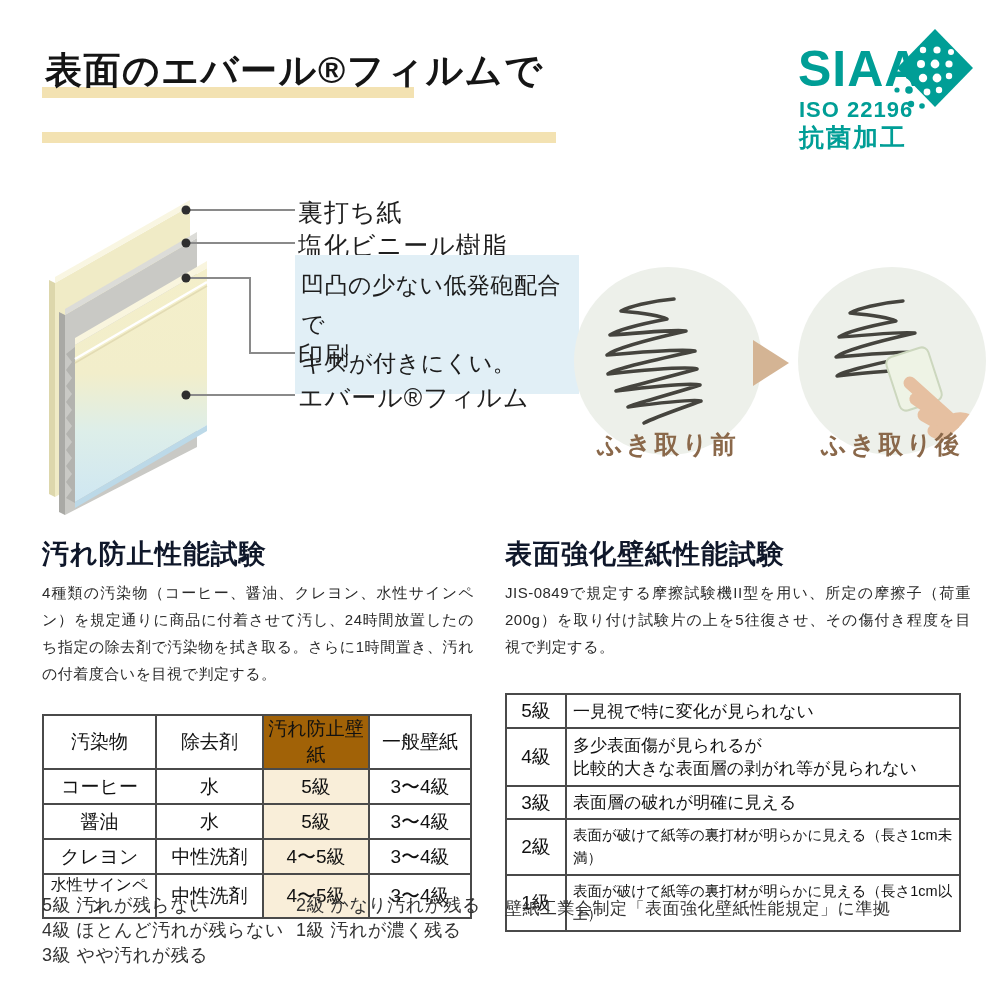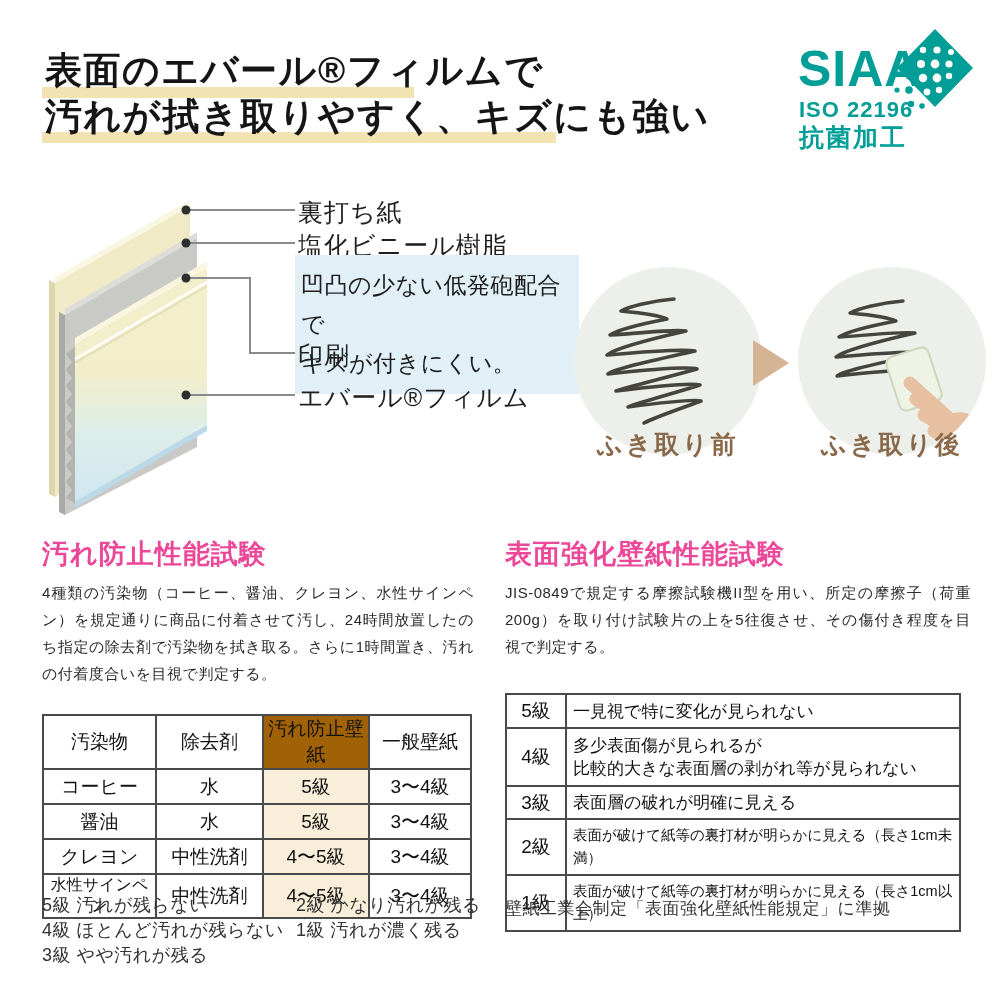--- a/index.html
+++ b/index.html
@@ -21,21 +21,21 @@
   .layer-label { position:absolute; font-size:25px; color:#1f1f1f; white-space:nowrap; letter-spacing:1px; }
   .foam-note { position:absolute; left:295px; top:255px; width:284px; background:#e1eff6; font-size:23px; line-height:39px; padding:11px 6px; white-space:pre-line; letter-spacing:0.5px; }
 
   
   .photo-circle { position:absolute; width:188px; height:188px; border-radius:50%; background:#edf0ea; overflow:hidden; }
   .circle-label { position:absolute; width:188px; text-align:center; font-size:25px; font-weight:bold; color:#8a684a; letter-spacing:3px; }
   .arrow-right { position:absolute; left:753px; top:340px; width:0; height:0;
                  border-left:36px solid #d4b494; border-top:23px solid transparent; border-bottom:23px solid transparent; }
 
   
-  .section-heading { position:absolute; font-size:27px; font-weight:bold; color:#ec4899; letter-spacing:1px; }
+  .section-heading { position:absolute; font-size:27px; font-weight:bold; color:#0f172a; letter-spacing:1px; }
   .body-text { position:absolute; font-size:15px; line-height:27px; color:#2a2a2a; text-align:justify; letter-spacing:0.5px; }
 
   
   table { border-collapse:collapse;padding-left:28px; }
   .stain-table { position:absolute; left:42px; top:714px; width:428px; table-layout:fixed; }
   .stain-table th, .stain-table td { border:2px solid #4a4a4a; text-align:center; font-size:19px; font-weight:normal; color:#111; }
   .stain-table th { height:36px; }
   .stain-table td { height:35px; }
   .stain-table .col-feature-h { background:#a16207; }
   .stain-table .col-feature { background:#f9eed9; }
@@ -53,21 +53,20 @@
   .footnote { position:absolute; left:505px; top:897px; font-size:17px; color:#333; letter-spacing:0.5px; }
 </style>
 </head>
 <body>
 
 <div id="page">
 
   <div class="hl-bar" style="left:42px; top:87px; width:372px;"></div>
   <div class="hl-bar" style="left:42px; top:132px; width:514px;"></div>
   <div class="title-line" style="top:46px;">表面のエバール®フィルムで</div>
-  <div class="title-line" style="top:92px;">汚れが拭き取りやすく、キズにも強い</div>
 
   <div>
     <div class="siaa-brand">SIAA</div>
     <svg class="siaa-mark" width="92" height="92" viewBox="0 0 92 92">
       <polygon points="51,3 89,42 51,81 13,42" fill="#009e96"></polygon>
       <g fill="#ffffff">
         <circle cx="39" cy="24" r="3.2"></circle>
           <circle cx="53" cy="24" r="3.6"></circle>
           <circle cx="67" cy="26" r="3"></circle>
         <circle cx="37" cy="38" r="4"></circle>

